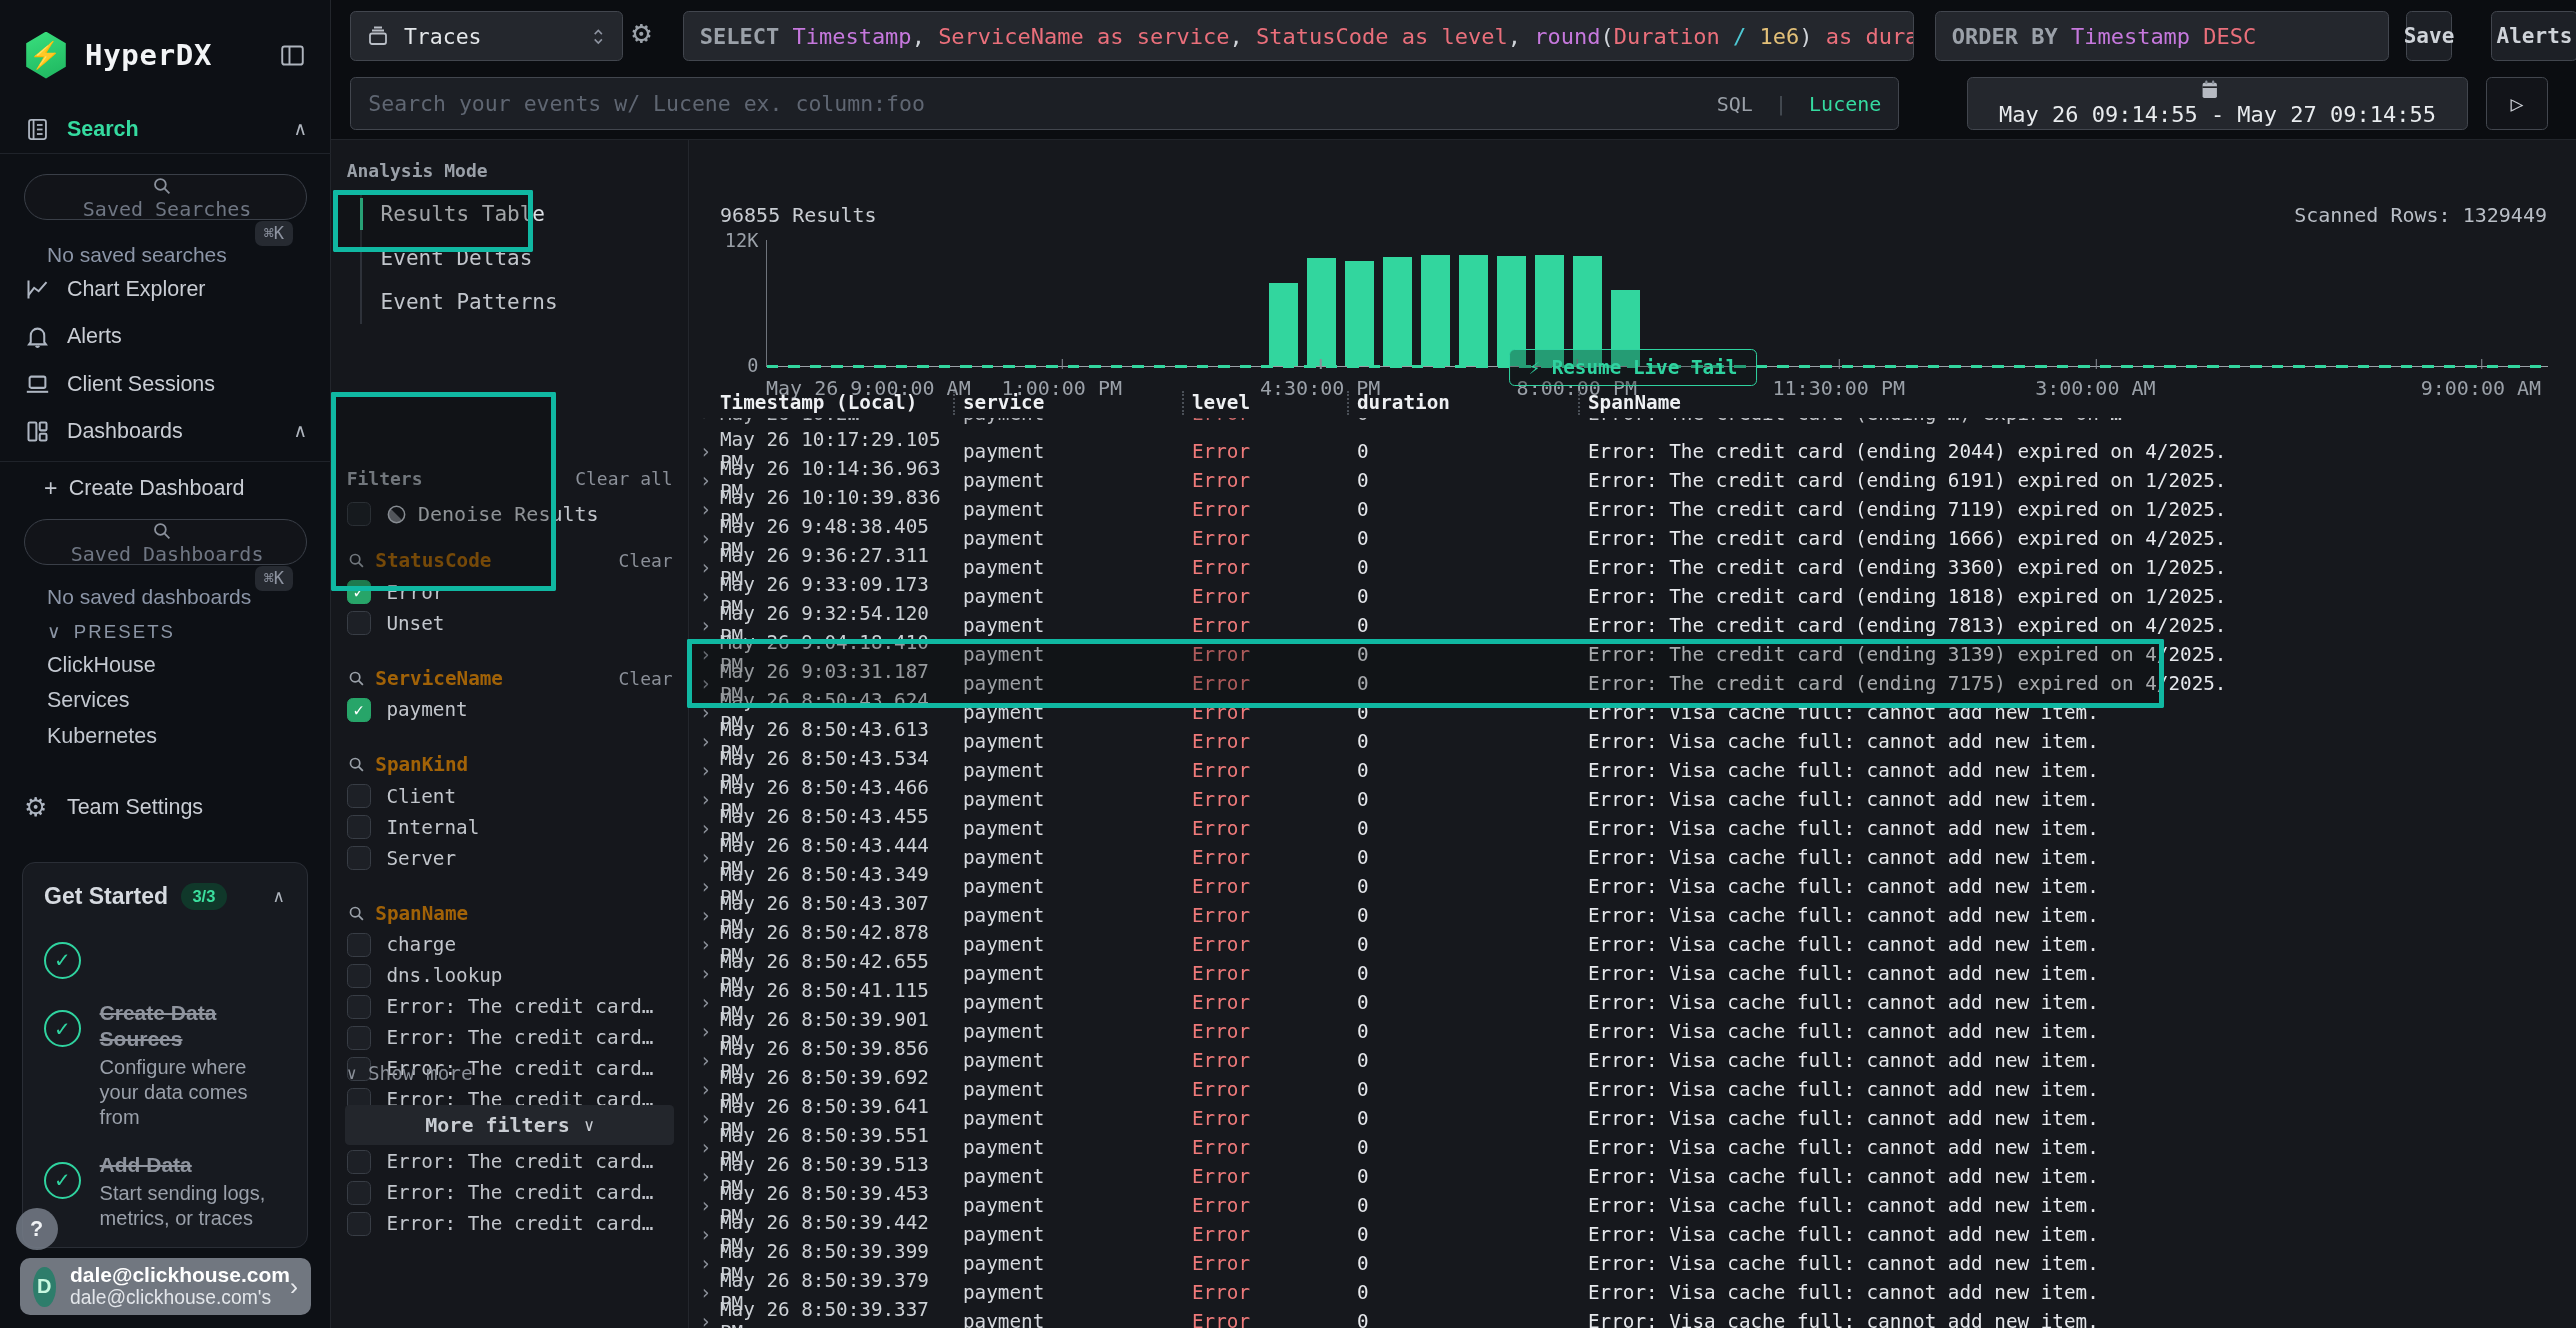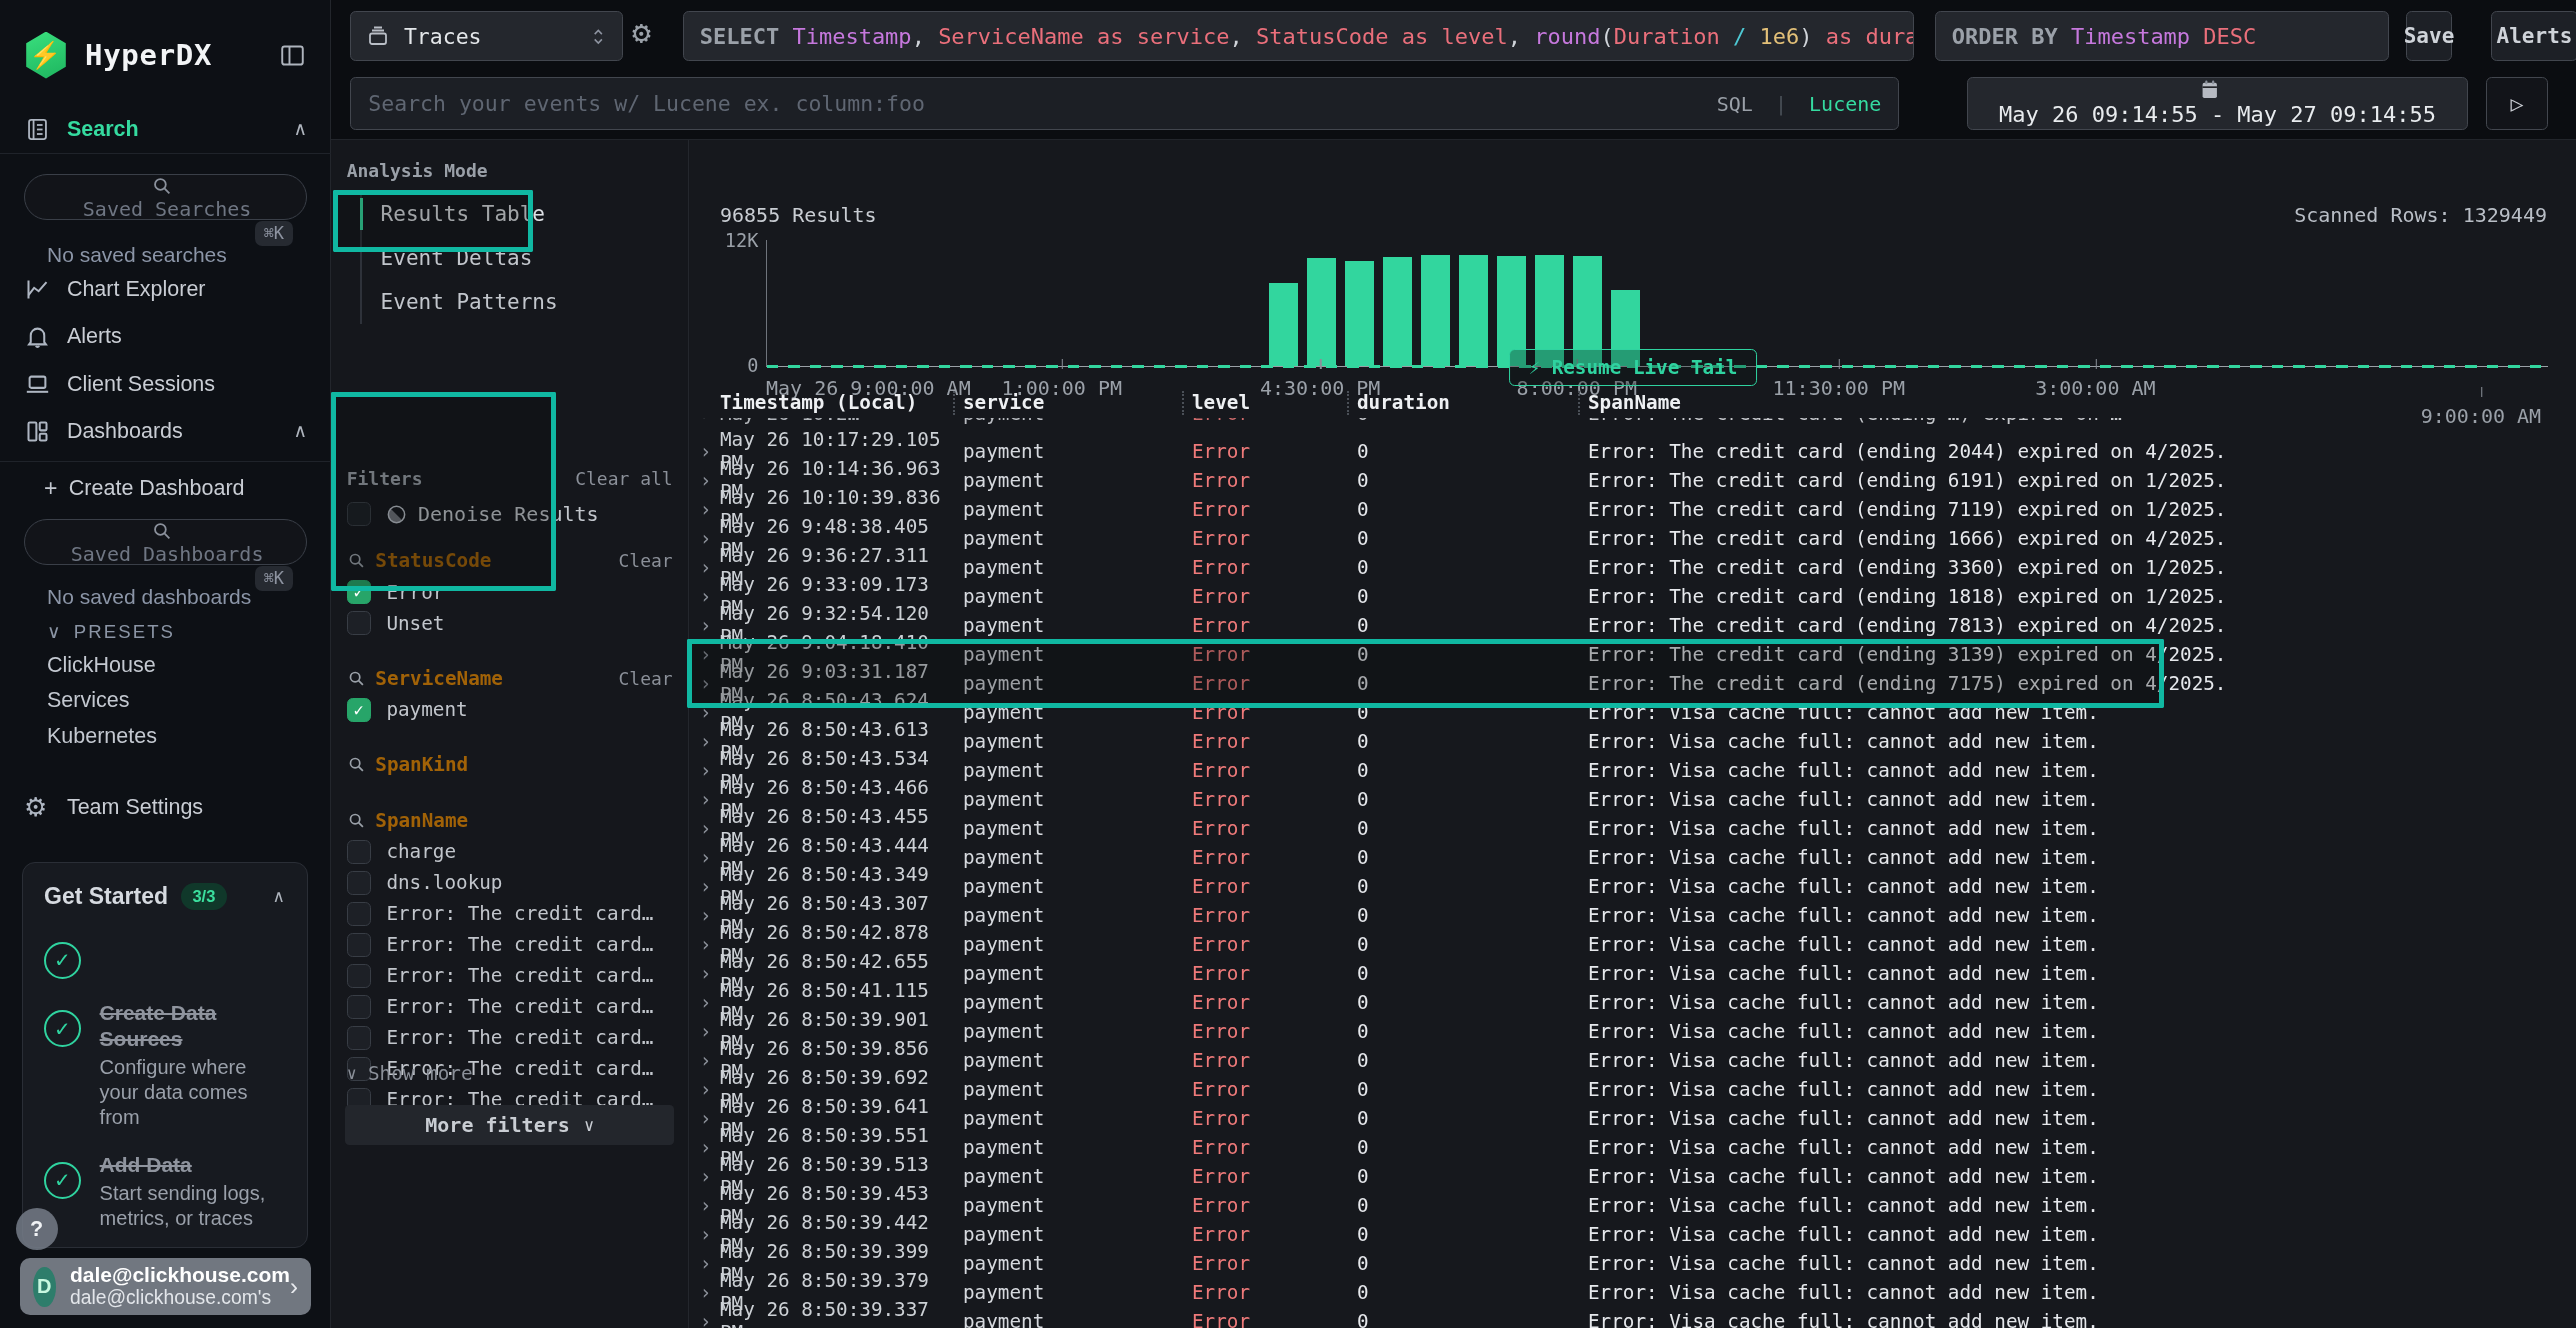--- a/index.html
+++ b/index.html
@@ -479,20 +479,37 @@
           <div class="fgroup-head">
             <span class="ic">
               <svg width="18.6" height="18.6" viewBox="0 0 24 24" fill="none" stroke="currentColor" stroke-width="2.2">
                 <circle cx="10.5" cy="10.5" r="6"></circle>
                 <line x1="15" y1="15" x2="20.5" y2="20.5"></line>
               </svg>
             </span>
             <span class="nm">SpanKind</span>
             <span class="clear"></span>
           </div>
+          <div>
+
+              <div class="fopt">
+                <span class="cb"></span>
+                <span class="lbl">Client</span>
+              </div>
+
+              <div class="fopt">
+                <span class="cb"></span>
+                <span class="lbl">Internal</span>
+              </div>
+
+              <div class="fopt">
+                <span class="cb"></span>
+                <span class="lbl">Server</span>
+              </div>
+            </div>
         </div>
 
         <div class="fgroup">
           <div class="fgroup-head">
             <span class="ic">
               <svg width="18.6" height="18.6" viewBox="0 0 24 24" fill="none" stroke="currentColor" stroke-width="2.2">
                 <circle cx="10.5" cy="10.5" r="6"></circle>
                 <line x1="15" y1="15" x2="20.5" y2="20.5"></line>
               </svg>
             </span>
@@ -610,21 +627,21 @@
         <div class="xlabel" style="left: 60.2%;">
           <span class="tick"></span>
           <span>11:30:00 PM</span>
         </div>
 
         <div class="xlabel" style="left: 74.6%;">
           <span class="tick"></span>
           <span>3:00:00 AM</span>
         </div>
 
-        <div class="xlabel last" style="left: 98.4%; margin-top: 28px;">
+        <div class="xlabel last" style="left: 98.4%;">
           <span class="tick"></span>
           <span>9:00:00 AM</span>
         </div>
       </div>
 
     <div id="resume-btn">
       <span class="bolt">⚡</span>
       <span>Resume Live Tail</span>
     </div>
 

